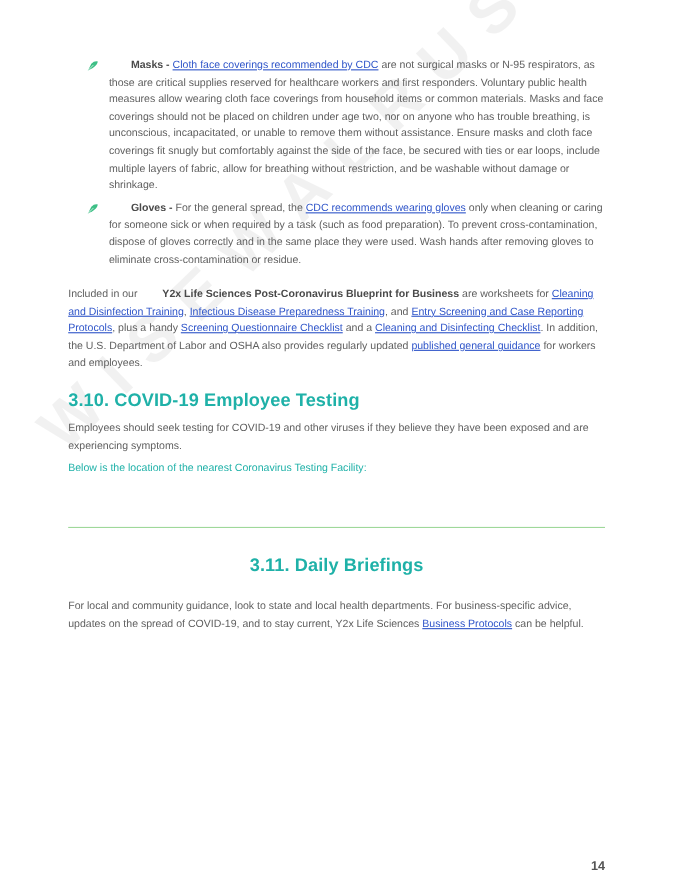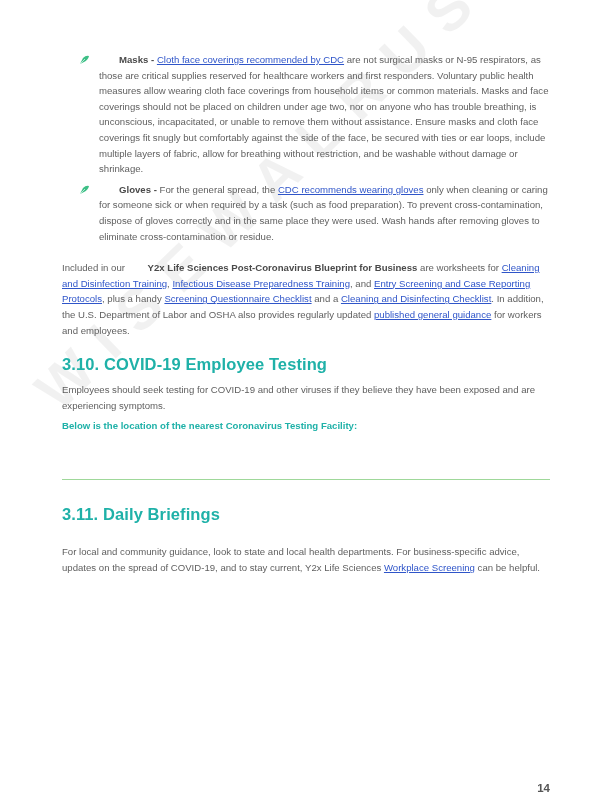--- a/index.html
+++ b/index.html
@@ -11,24 +11,24 @@
   a { color:#2f55c9; }
   b { color:#4a4a4a;padding-left:20px; }
   ul.bullets { list-style:none; margin:0; padding:0 0 0 37px; }
   ul.bullets li { position:relative; margin-bottom:5px; }
   ul.bullets li .bullet { position:absolute; left:-20px; top:3px; width:11px; height:10px; }
   h2 { color:#1fb1a8; font-size:16.5px; font-weight:bold; margin:0; line-height:20px; letter-spacing:0.1px; }
   .sec-939 { margin-top:16px; }
   .sec-939 h2 { margin-bottom:9px; }
   .sec-310 { margin-top:16px; }
   .sec-310 h2 { margin-bottom:8px; }
-  .highlight { color:#1fb1a8; font-weight:bold; margin-top:5px; }
+  .highlight { color:#1fb1a8; font-weight:normal; margin-top:5px; }
   .rule { height:1.5px; background:#9fd89a; margin-top:45px; }
   .sec-311 { margin-top:24px; }
-  .sec-311 h2 { margin-bottom:4px; }
+  .sec-311 h2 { margin-bottom:4px;text-align:center; }
   .sec-312 { margin-top:20px; }
   .sec-312 h2 { margin-bottom:9px; }
   .page-number { position:absolute; right:62px; top:782px; font-size:11.5px; font-weight:bold; color:#555; }
   .watermark { position:absolute; left:45px; top:365px; font-size:58px; font-weight:bold; color:rgba(0,0,0,0.055);
                letter-spacing:20px; transform:rotate(-44deg); transform-origin:left center; white-space:nowrap; pointer-events:none; }
 </style>
 </head>
 <body>
 
 <div class="page">
@@ -63,19 +63,19 @@
       <p>Employees should seek testing for COVID-19 and other viruses if they believe they have been exposed and are experiencing symptoms.</p>
       <p class="highlight">Below is the location of the nearest Coronavirus Testing Facility:</p>
       <div class="rule"></div>
     </div>
 
     <div class="sec-311">
       <h2>3.11. Daily Briefings</h2>
     </div>
 
     <div class="sec-312">
-      <p><span>For local and community guidance, look to state and local health departments. For business-specific advice, updates on the spread of COVID-19, and to stay current, Y2x Life Sciences </span><a href="#">Workplace Screening</a><span> can be helpful.</span></p>
+      <p><span>For local and community guidance, look to state and local health departments. For business-specific advice, updates on the spread of COVID-19, and to stay current, Y2x Life Sciences </span><a href="#">Business Protocols</a><span> can be helpful.</span></p>
     </div>
 
   </div>
 
   <div class="page-number">14</div>
 </div>
 
 </body></html>

